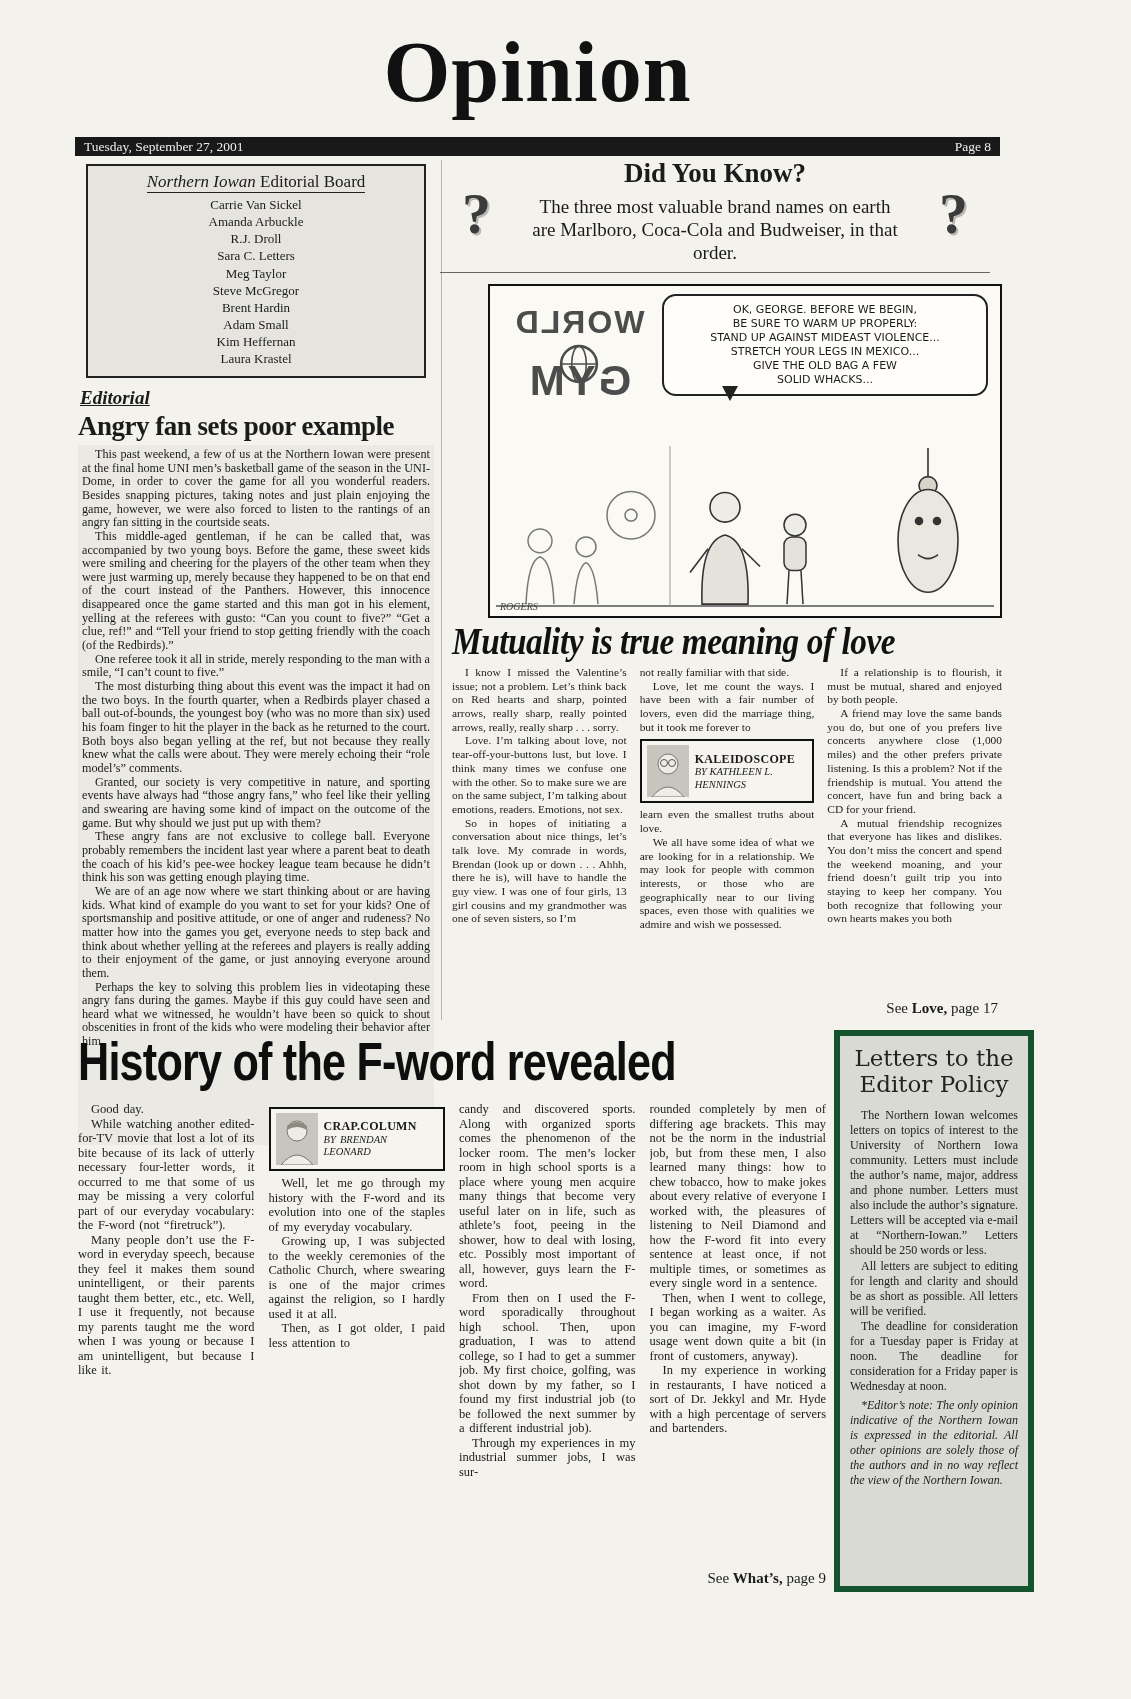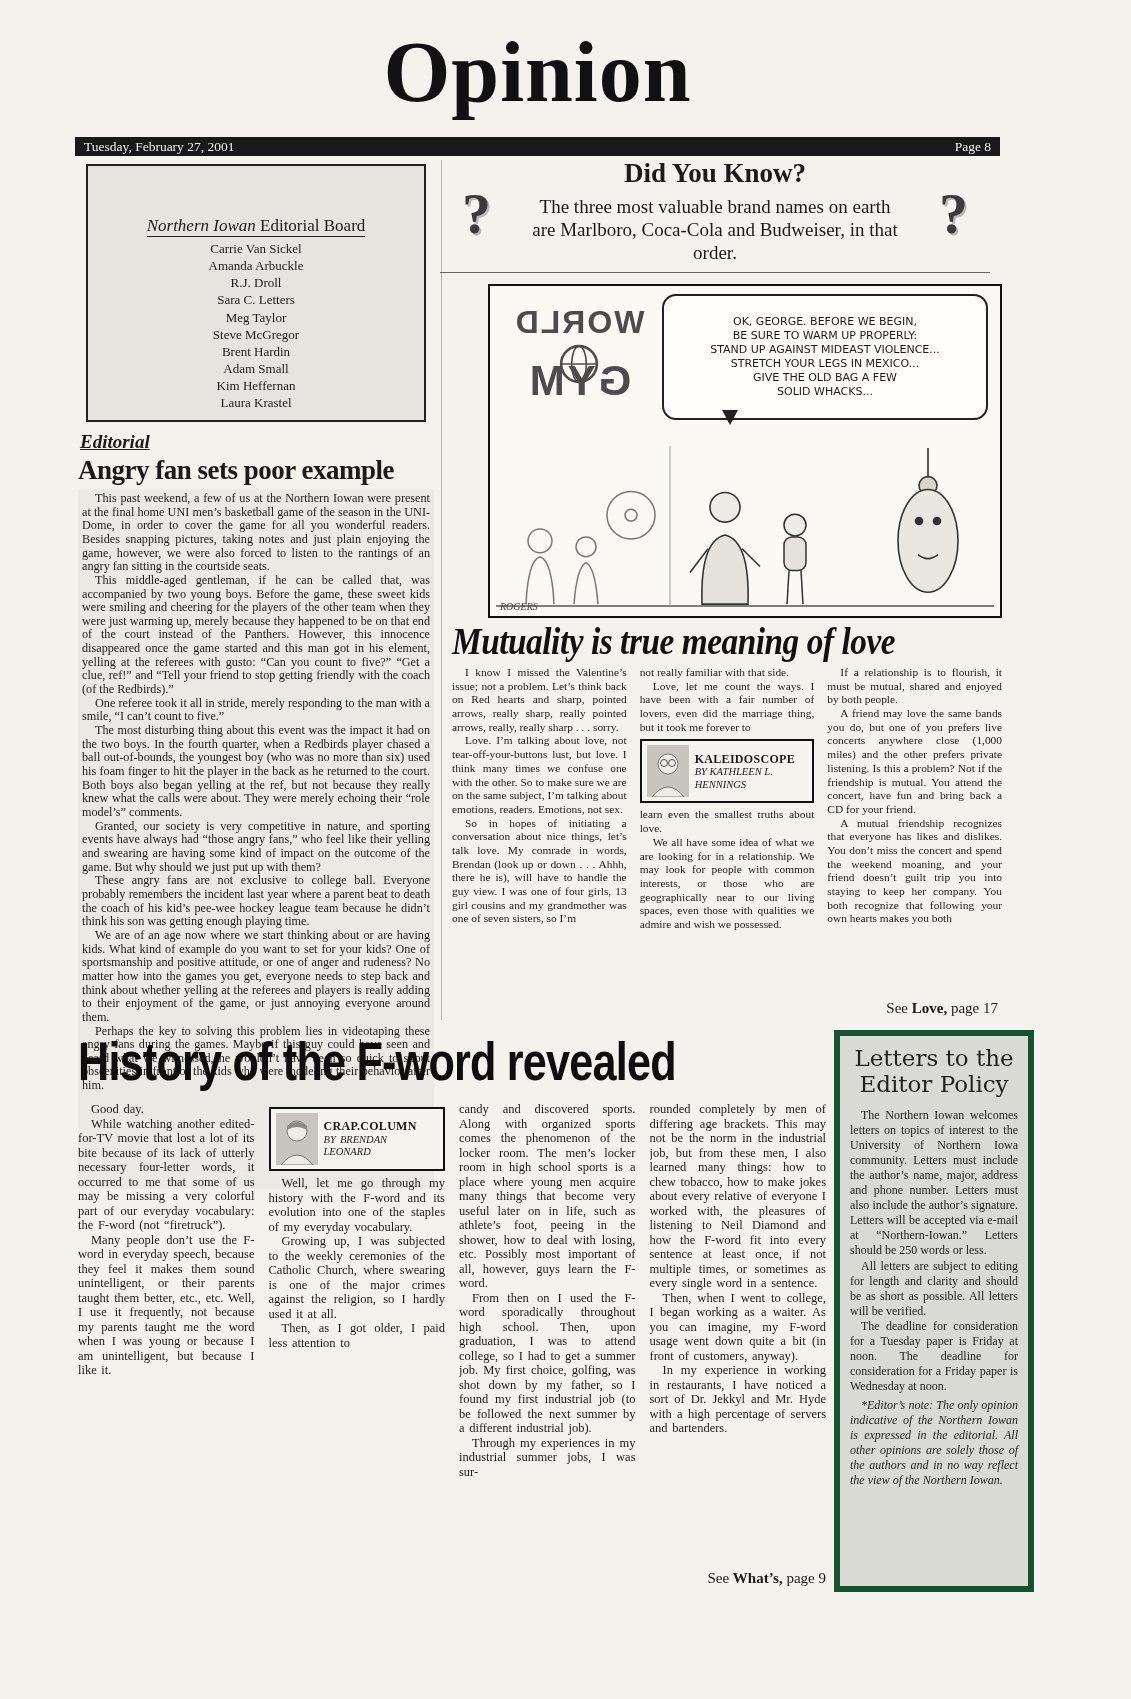--- a/index.html
+++ b/index.html
@@ -19,21 +19,21 @@
     background:#191919; color:#efefec; font-size:13.5px;
     display:flex; justify-content:space-between; align-items:center; padding:0 9px;
   }
   .vdivider { position:absolute; left:441px; top:160px; width:1px; height:860px; background:#b3b2ad; }
 
   
   .left-col { position:absolute; left:78px; top:162px; width:356px; }
   .board-box {
     margin:2px 8px 0 8px; border:2px solid #222; background:#e5e4df; padding:6px 2px 8px 2px;
   }
-  .board-title { text-align:center; font-size:17px; margin-bottom:4px;margin-top:44px; }
+  .board-title { text-align:center; font-size:17px; margin-bottom:4px; }
   .board-title .inner { border-bottom:1px solid #222; padding-bottom:1px; }
   .board-title .it { font-style:italic; }
   .board-names { display:flex;flex-direction:column; }
   .board-names .names { flex:1; text-align:center; font-size:13px; line-height:1.32; }
   .section-label {
     margin:9px 0 2px 2px; font-size:19px; font-weight:700; font-style:italic;
     text-decoration:underline; display:inline-block;
   }
   .ed-headline { font-size:27px; font-weight:700; line-height:1.05; margin:1px 0 5px 0; letter-spacing:-0.5px; }
   .ed-body {
@@ -61,21 +61,21 @@
   .gym-sign {
     position:absolute; left:4px; top:18px; width:170px; text-align:center;
     transform:scaleX(-1); color:#4c4c4c; font-family:"Liberation Sans", sans-serif; font-weight:700;
   }
   .gym-sign .gw1 { font-size:32px; letter-spacing:2px; }
   .gym-sign .globe { display:block; margin:2px auto; width:42px; height:42px; }
   .gym-sign .gw2 { font-size:42px; letter-spacing:3px; margin-top:-30px; }
   .speech {
     position:absolute; left:172px; top:8px; width:326px;
     border:2px solid #222; border-radius:14px; background:#fffefb;
-    padding:19px 10px; font-family:"DejaVu Sans", sans-serif; font-size:11px;
+    padding:7px 10px; font-family:"DejaVu Sans", sans-serif; font-size:11px;
     line-height:1.28; white-space:pre-line; text-align:center;
   }
   .speech::after {
     content:""; position:absolute; left:58px; bottom:-15px; width:0; height:0;
     border:8px solid transparent; border-top:15px solid #222;
   }
   .figs { position:absolute; left:0; bottom:2px; width:510px; height:168px; }
   .sig { position:absolute; left:10px; bottom:4px; font-size:10px; font-style:italic; color:#444; }
 
   
@@ -128,21 +128,21 @@
   .letters-body p:last-child { font-style:italic; margin-top:3px; }
 </style>
 </head>
 <body>
 
 <div class="page">
 
   <div class="masthead">Opinion</div>
 
   <div class="date-bar">
-    <span>Tuesday, February 27, 2001</span>
+    <span>Tuesday, September 27, 2001</span>
     <span>Page 8</span>
   </div>
 
   <div class="vdivider"></div>
 
   <div class="left-col">
     <div class="board-box">
       <div class="board-title">
         <span class="inner"><span class="it">Northern Iowan</span><span> Editorial Board</span></span>
       </div>

